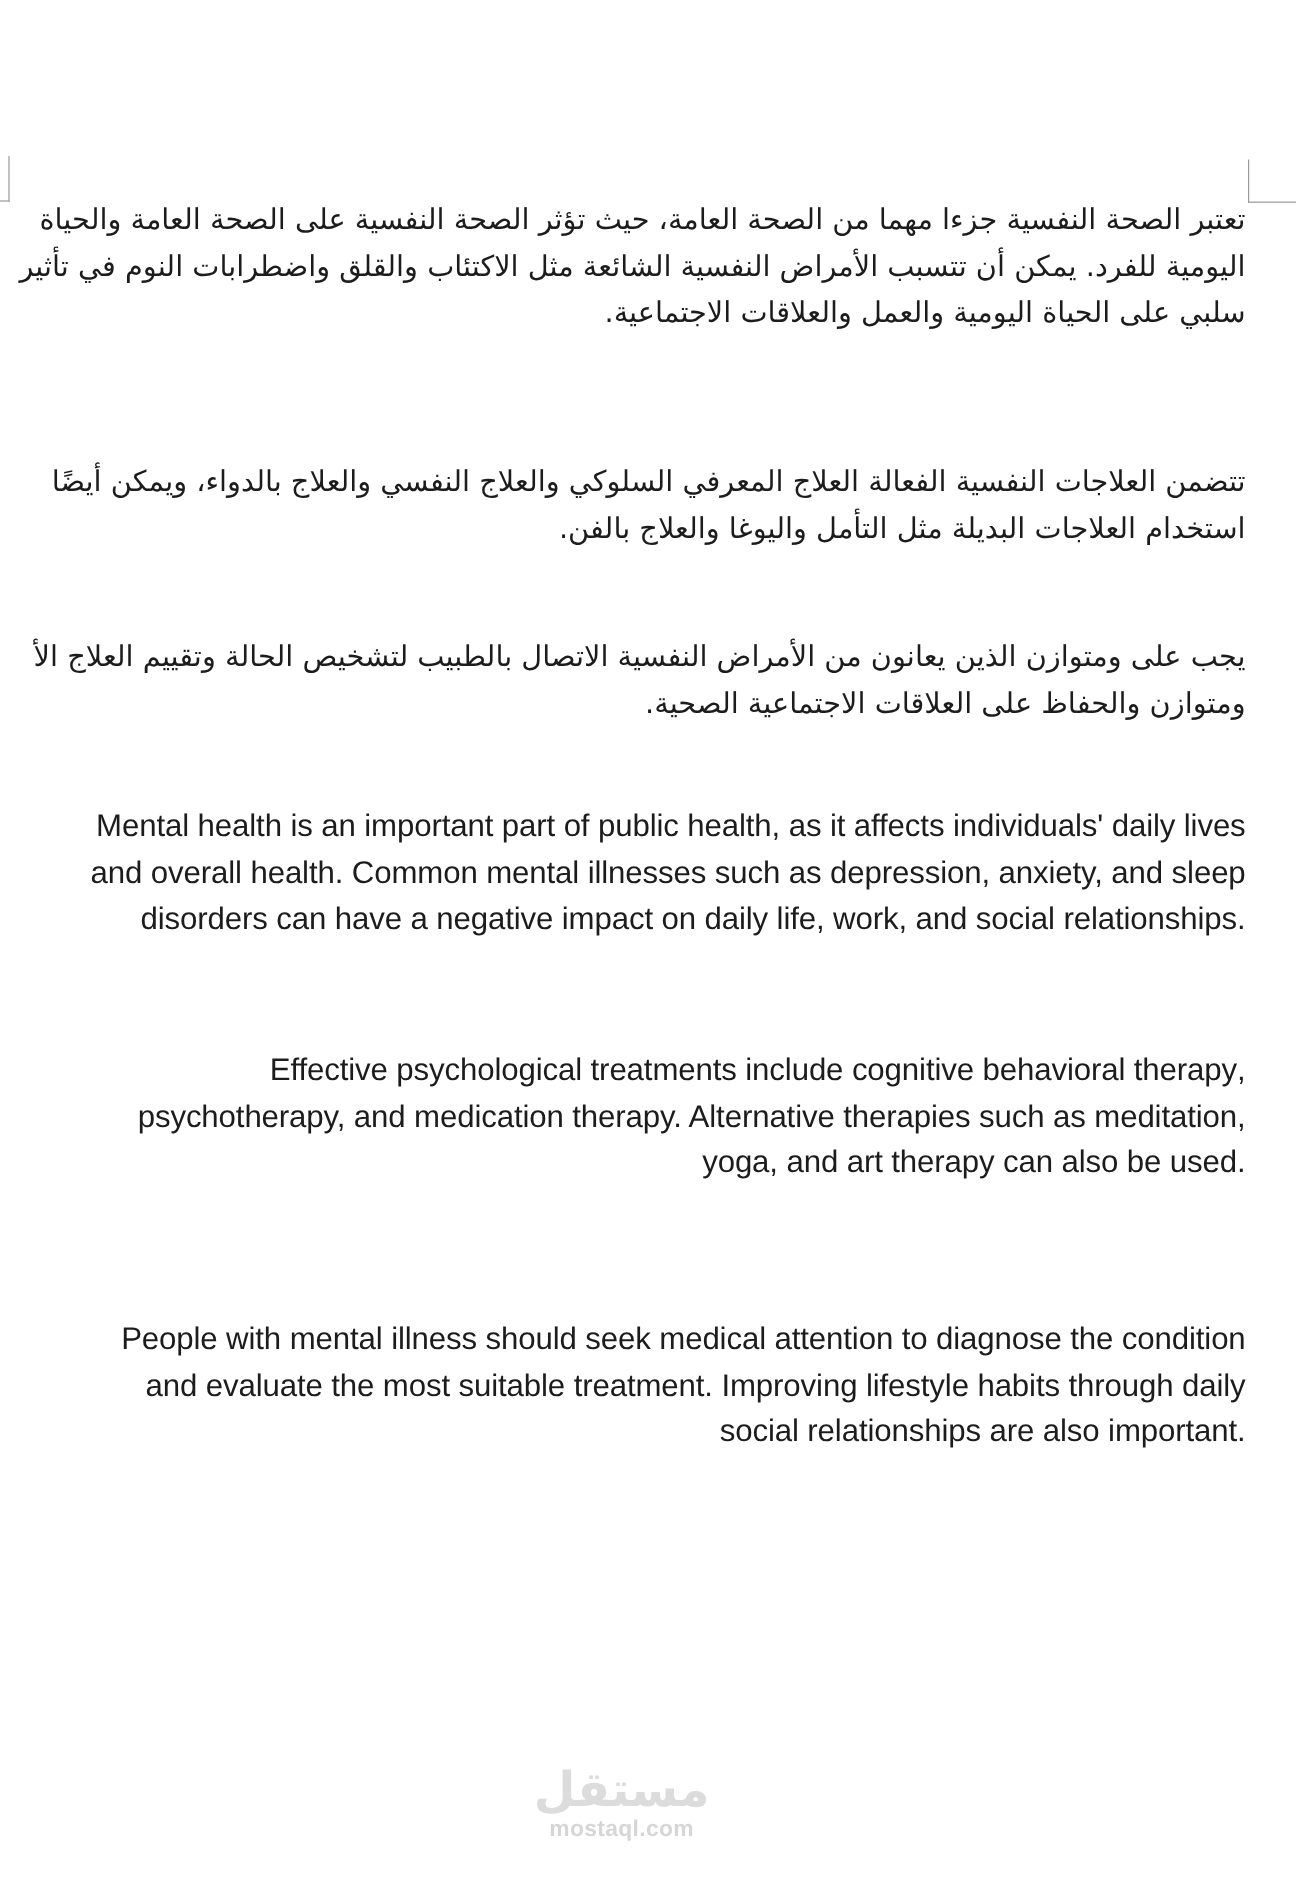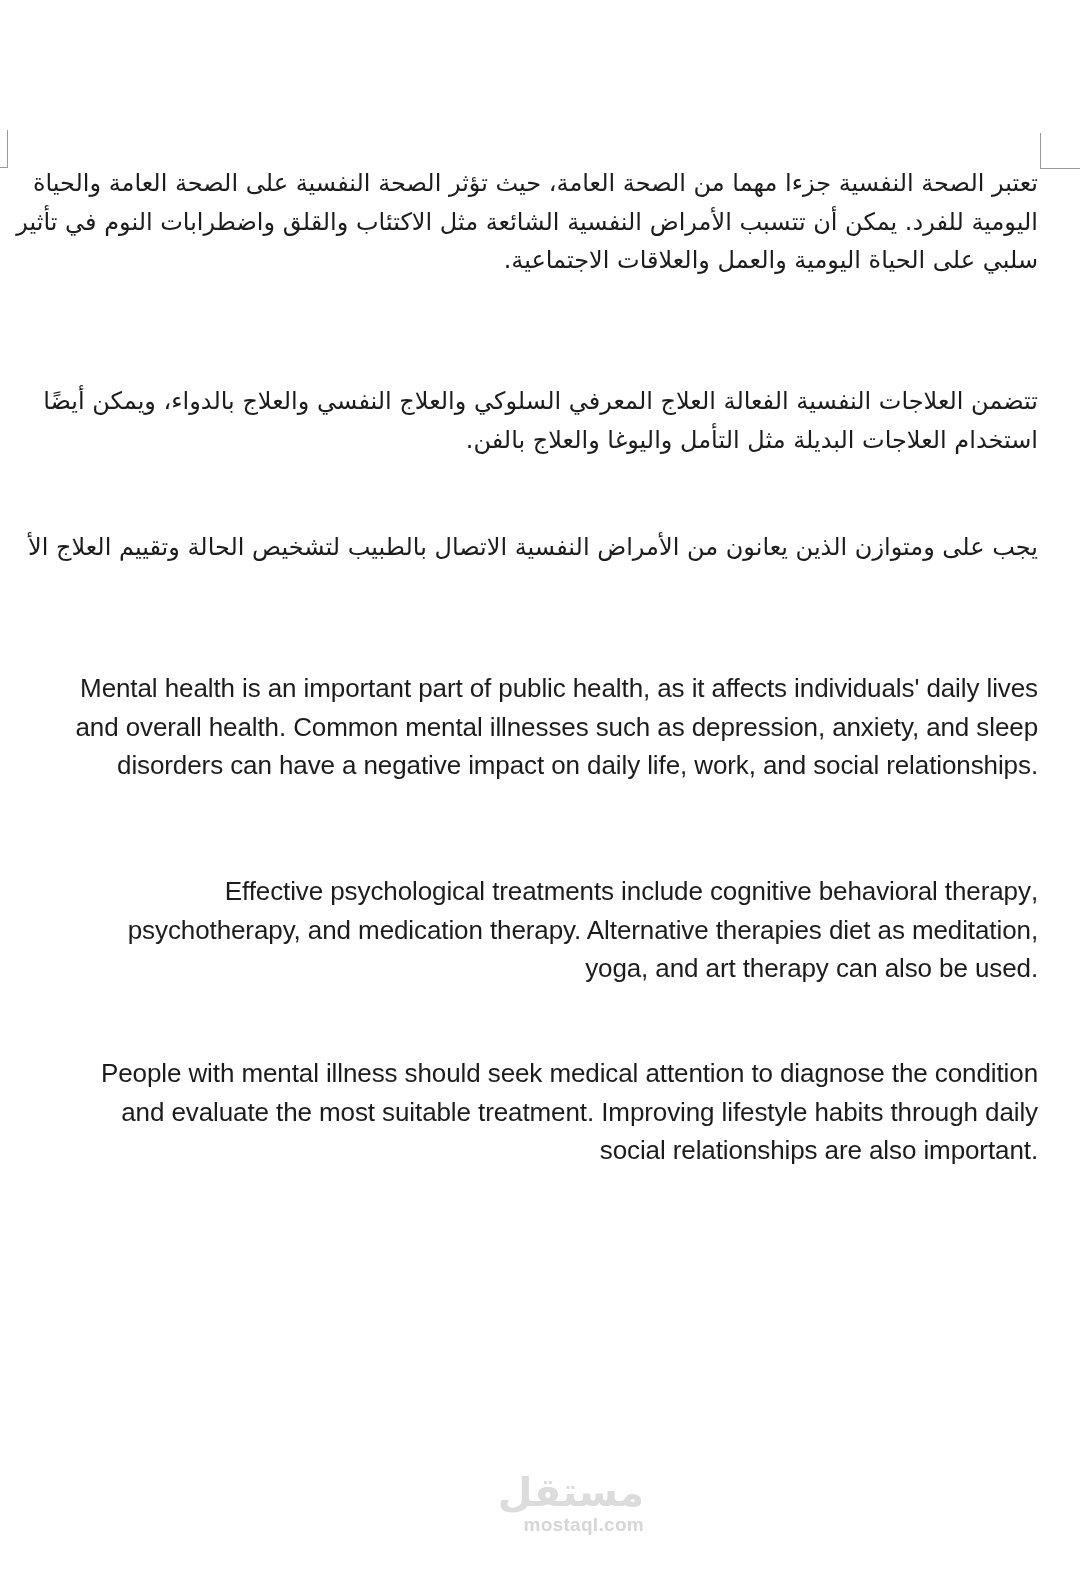--- a/index.html
+++ b/index.html
@@ -65,28 +65,28 @@
     }
     .line {
       display: block;
       white-space: nowrap;
     }
     #p1 { top: 164px; width: 1000px; }
     #p2 { top: 382px; width: 1000px; }
     #p3 { top: 528px; width: 1030px; }
     #p4 { top: 669px; width: 1040px; }
     #p5 { top: 872px; width: 1000px; }
-    #p6 { top: 1054px; width: 1010px; }
+    #p6 { top: 1096px; width: 1010px; }
 
     .watermark {
       position: absolute;
-      left: 444px;
+      left: 418px;
       top: 1470px;
       width: 200px;
-      text-align: right;
+      text-align: center;
       color: #d9d9d9;
     }
     .wm-ar {
       display: block;
       font-family: "DejaVu Sans", sans-serif;
       font-weight: bold;
       font-size: 40px;
       line-height: 44px;
       direction: rtl;
       color: #dcdcdc;
@@ -115,31 +115,32 @@
     <span class="line">سلبي على الحياة اليومية والعمل والعلاقات الاجتماعية.</span>
   </p>
 
   <p id="p2" class="para ar">
     <span class="line">تتضمن العلاجات النفسية الفعالة العلاج المعرفي السلوكي والعلاج النفسي والعلاج بالدواء، ويمكن أيضًا</span>
     <span class="line">استخدام العلاجات البديلة مثل التأمل واليوغا والعلاج بالفن.</span>
   </p>
 
   <p id="p3" class="para ar">
     <span class="line">يجب على ومتوازن الذين يعانون من الأمراض النفسية الاتصال بالطبيب لتشخيص الحالة وتقييم العلاج الأ</span>
+    <span class="line">ومتوازن والحفاظ على العلاقات الاجتماعية الصحية.</span>
   </p>
 
   <p id="p4" class="para en">
     <span class="line">Mental health is an important part of public health, as it affects individuals' daily lives</span>
     <span class="line">and overall health. Common mental illnesses such as depression, anxiety, and sleep</span>
     <span class="line">.disorders can have a negative impact on daily life, work, and social relationships</span>
   </p>
 
   <p id="p5" class="para en">
     <span class="line">,Effective psychological treatments include cognitive behavioral therapy</span>
-    <span class="line">,psychotherapy, and medication therapy. Alternative therapies diet as meditation</span>
+    <span class="line">,psychotherapy, and medication therapy. Alternative therapies such as meditation</span>
     <span class="line">.yoga, and art therapy can also be used</span>
   </p>
 
   <p id="p6" class="para en">
     <span class="line">People with mental illness should seek medical attention to diagnose the condition</span>
     <span class="line">and evaluate the most suitable treatment. Improving lifestyle habits through daily</span>
     <span class="line">.social relationships are also important</span>
   </p>
 
 </div>

